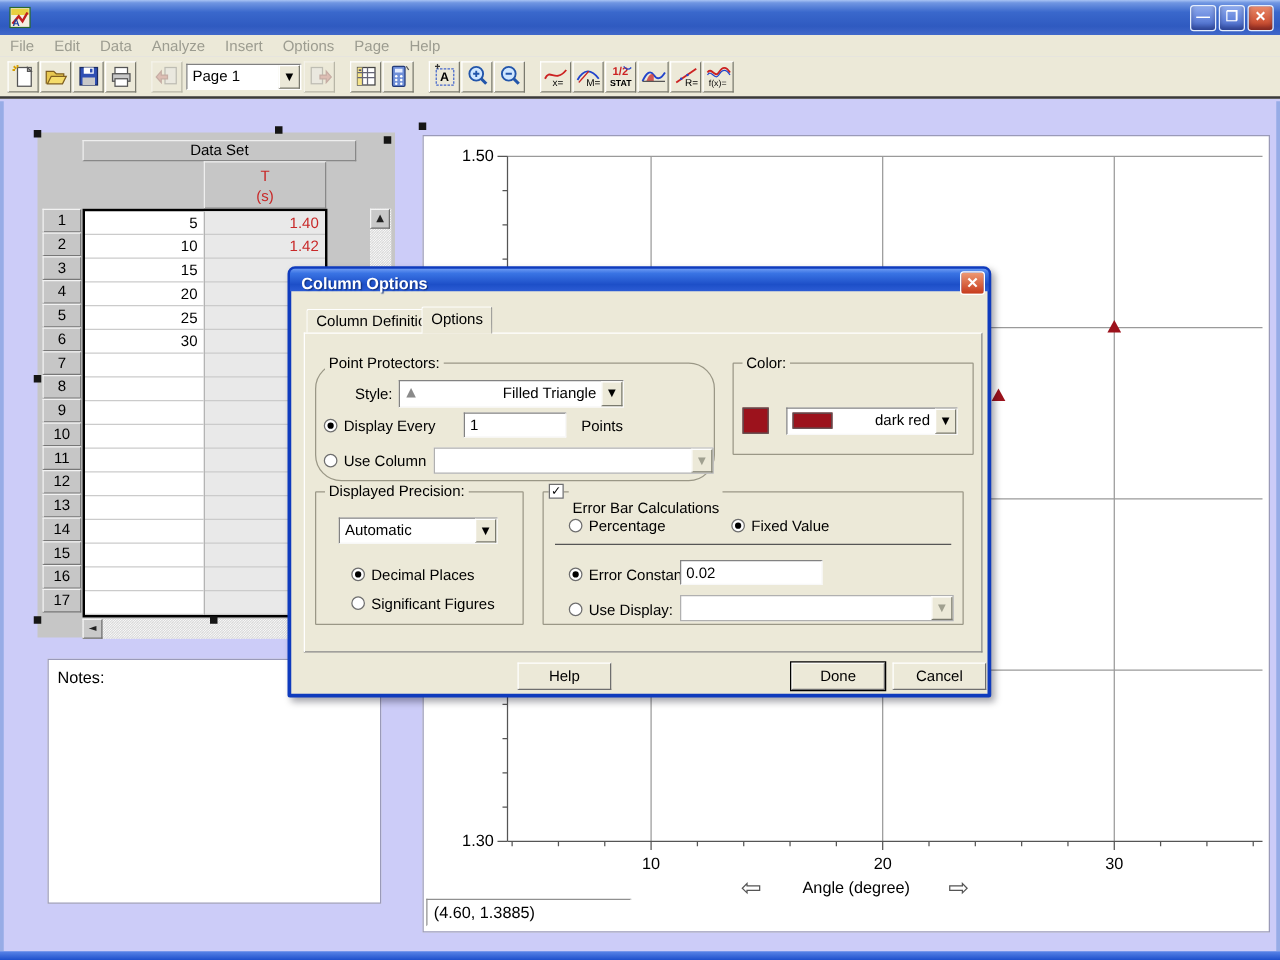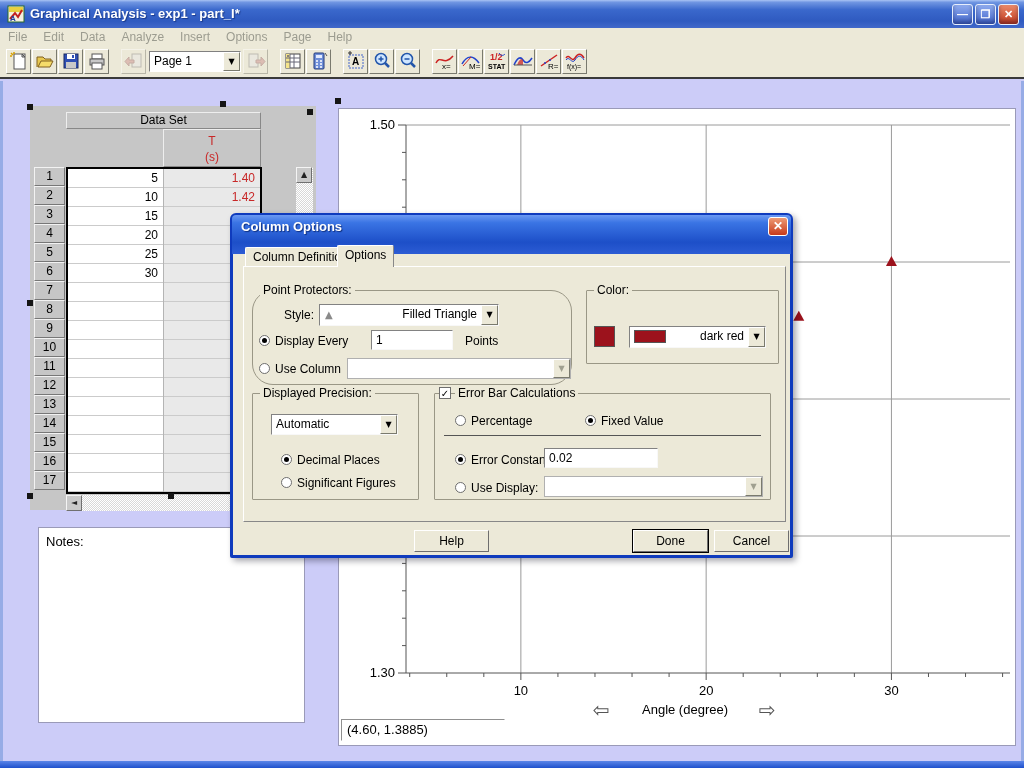--- a/index.html
+++ b/index.html
@@ -31,21 +31,21 @@
   .drop-btn { width:17px; height:100%; background:#ece9d8; border-top:1px solid #fff; border-left:1px solid #fff;
     border-bottom:1px solid #7a7a6e; border-right:1px solid #7a7a6e; text-align:center;
     font-family:"DejaVu Sans",sans-serif; font-size:8px; line-height:18px; color:#000; flex:none; }
   .client { left:0; top:81px; width:1024px; height:680px; background:#ccccf8; }
   .edge-l { left:0; top:81px; width:3px; height:680px; background:#97ace6; }
   .edge-r { right:0; top:81px; width:3px; height:680px; background:#97ace6; }
   .bottom-strip { left:0; top:761px; width:1024px; height:7px; background:linear-gradient(#5a85e8,#1f50cc); }
 
   
   .table-window { left:30px; top:106px; width:286px; height:404px; background:#c6c6c6; z-index:10; }
-  .ds-title { left:36px; top:6px; width:195px; height:17px; background:#c6c6c6;
+  .ds-title { left:36px; top:6px; width:219px; height:17px; background:#c6c6c6;
     border:1px solid #888; border-top-color:#eee; border-left-color:#eee;
     text-align:center; font-size:12px; line-height:15px; color:#000; }
   .col-head { top:23px; height:38px; background:#c6c6c6; border:1px solid #888; border-top-color:#eee; border-left-color:#eee;
     text-align:center; font-size:12px; line-height:16px; padding-top:3px; }
   .grid { left:36px; top:61px; width:196px; height:327px; border:2px solid #000; background:#fff; overflow:hidden; }
   .grid .t-col-bg { position:absolute; left:95px; top:0; width:97px; height:100%; background:#e9e9e9; border-left:1px solid #b4b4b4; }
   .cell { position:absolute; height:19px; font-size:12px; line-height:18px; text-align:right; padding-right:5px; border-bottom:1px solid #cbcbcb; }
   .rowbtn { position:absolute; left:4px; width:31px; height:19px; background:#c6c6c6;
     border:1px solid #777; border-top-color:#f2f2f2; border-left-color:#f2f2f2;
     text-align:center; font-size:12px; line-height:17px; }
@@ -66,21 +66,21 @@
     border:1px solid #909090; border-bottom-color:#fff; border-right-color:#fff;
     font-size:13px; line-height:20px; padding-left:5px; color:#000; background:#fff; }
 
   
   .notes-window { left:38px; top:527px; width:267px; height:196px; background:#fff; border:1px solid #9a9ab8; z-index:10; }
   .notes-label { position:absolute; left:7px; top:6px; font-size:13px; color:#000; }
 
   
   .dialog { left:230px; top:213px; width:563px; height:345px; background:#ece9d8;
     border:3px solid #0f3bbd; border-radius:6px 6px 2px 2px; z-index:50; box-shadow:3px 3px 6px rgba(0,0,20,.35); }
-  .dlg-title { position:absolute; left:-1px; top:-1px; right:-1px; height:39px; border-radius:4px 4px 0 0;
+  .dlg-title { position:absolute; left:-1px; top:-1px; right:-1px; height:18px; border-radius:4px 4px 0 0;
     background:linear-gradient(180deg,#6b99f2 0%,#3a74e4 20%,#1d4fc8 70%,#2c5cd4 100%); }
   .dlg-title-text { position:absolute; left:9px; top:4px; color:#fff; font-weight:bold; font-size:13px; text-shadow:1px 1px 1px #10307e; }
   .dlg-close { position:absolute; right:3px; top:2px; width:20px; height:19px; border-radius:3px; border:1px solid #fff;
     background:linear-gradient(#ee9a74,#c63a1b); color:#fff; font-size:12px; font-weight:bold; line-height:17px; text-align:center; }
   .tab { position:absolute; height:20px; background:#ece9d8; border:1px solid #888; border-bottom:none;
     border-top-color:#fff; border-left-color:#fff; border-radius:2px 2px 0 0;
     font-size:12px; line-height:18px; padding:0 7px; color:#000; }
   .tab.active { height:22px; top:29px; z-index:3; background:#ece9d8; }
   .tab-panel { position:absolute; left:10px; top:50px; width:543px; height:256px; background:#ece9d8;
     border:1px solid #888; border-top-color:#fff; border-left-color:#fff; }
@@ -104,21 +104,20 @@
 </head>
 <body>
 
 <div class="abs titlebar">
   <svg class="abs app-icon" viewBox="0 0 18 18">
     <rect x="1" y="1" width="16" height="16" fill="#f4f0e0" stroke="#2a6a2a"></rect>
     <rect x="2" y="2" width="14" height="5" fill="#e8d040"></rect>
     <path d="M3 14 L8 8 L11 12 L15 5" stroke="#c02020" stroke-width="2" fill="none"></path>
     <text x="3" y="16" font-size="8" font-weight="bold" fill="#2040a0">A</text>
   </svg>
-  <div class="abs titlebar-text">Graphical Analysis - exp1 - part_I*</div>
   <div class="abs winbtns">
     <div class="xpbtn">—</div>
     <div class="xpbtn">❐</div>
     <div class="xpbtn close">✕</div>
   </div>
 </div>
 
 <div class="abs menubar" id="menubar">
     <div class="menu-item">File</div>
     <div class="menu-item">Edit</div>
@@ -471,21 +470,21 @@
     <span class="cval">Automatic</span>
     <span class="drop-btn">▼</span>
   </div>
   <div class="radio sel" style="left:48px; top:238px;"></div>
   <div class="lbl" style="left:64px; top:237px;">Decimal Places</div>
   <div class="radio" style="left:48px; top:261px;"></div>
   <div class="lbl" style="left:64px; top:260px;">Significant Figures</div>
 
   <div class="group" style="left:201px; top:177px; width:337px; height:107px;"></div>
   <div class="checkbox" style="left:206px; top:171px;">✓</div>
-  <div class="lbl" style="left:222px; top:170px; background:#ece9d8; padding:0 3px;">Error Bar Calculations</div>
+  <div class="lbl" style="left:222px; top:170px; background:#ece9d8; padding:13px 3px;">Error Bar Calculations</div>
   <div class="radio" style="left:222px; top:199px;"></div>
   <div class="lbl" style="left:238px; top:198px;">Percentage</div>
   <div class="radio sel" style="left:352px; top:199px;"></div>
   <div class="lbl" style="left:368px; top:198px;">Fixed Value</div>
   <div class="abs" style="left:211px; top:219px; width:317px; height:1px; background:#555;"></div>
   <div class="radio sel" style="left:222px; top:238px;"></div>
   <div class="lbl" style="left:238px; top:237px;">Error Constant:</div>
   <div class="sunken" style="left:311px; top:232px; width:114px; height:20px;">
     <div class="txt">0.02</div>
   </div>

